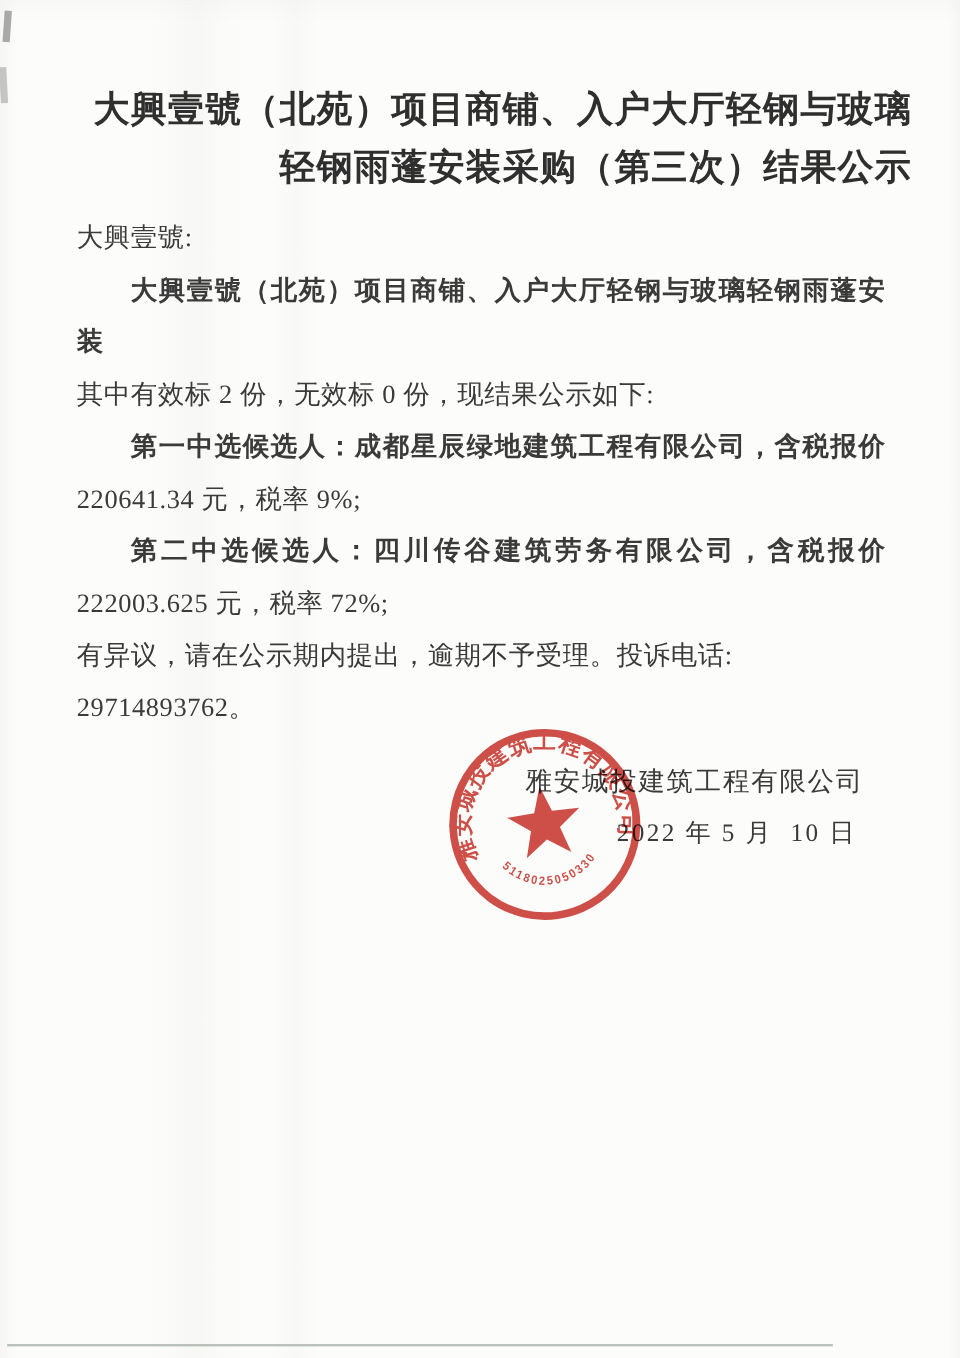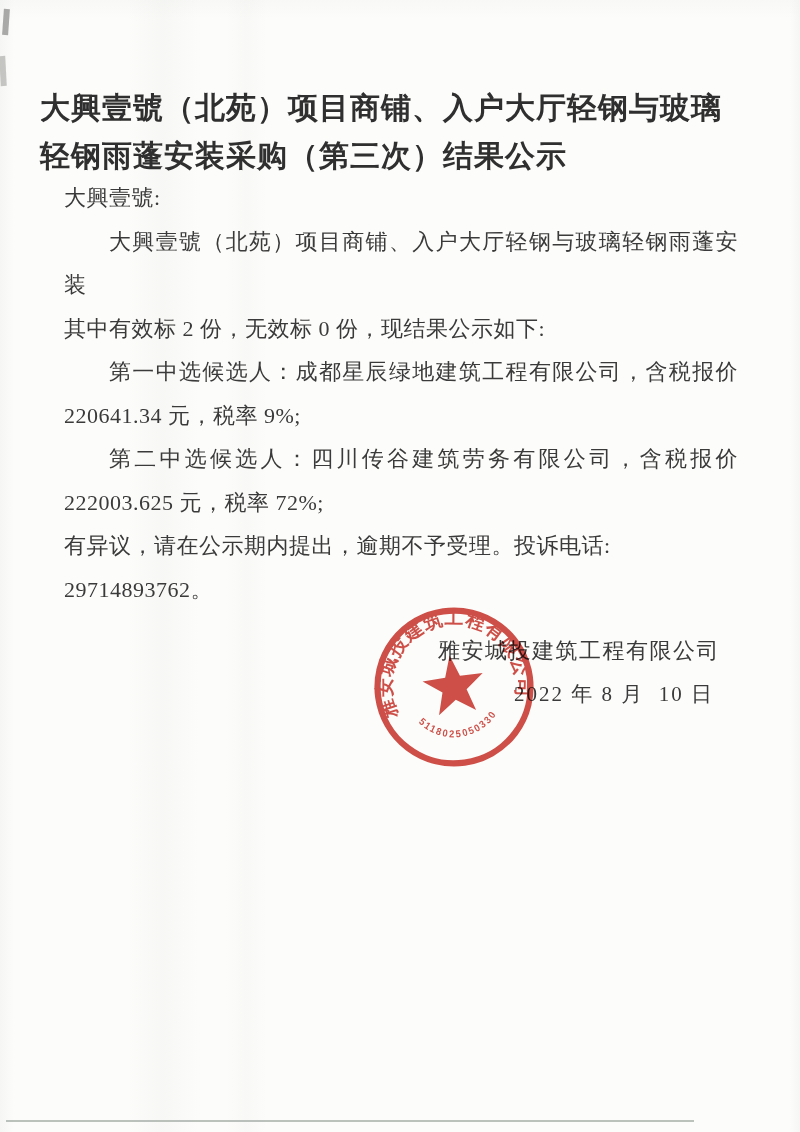--- a/index.html
+++ b/index.html
@@ -45,23 +45,23 @@
     top: 1120px;
     width: 688px;
     height: 2px;
     background: #aab1ab;
     opacity: .8;
   }
 
   .title-block {
     position: absolute;
     left: 40px;
-    top: 84px;
+    top: 68px;
     width: 720px;
-    text-align: left;
+    text-align: right;
     font-family: "Liberation Sans", "DejaVu Sans", sans-serif;
     font-weight: bold;
     font-size: 30px;
     line-height: 48px;
     color: #2e2f2e;
     letter-spacing: 1px;
   }
 
   .content {
     position: absolute;
@@ -70,20 +70,21 @@
     width: 674px;
     font-size: 22px;
     line-height: 43.5px;
     letter-spacing: 0.5px;
   }
   .content .line { min-height: 43.5px; }
   .content .line.indent { text-indent: 45px; }
   .content .line.fill {
     text-align: justify;
     text-align-last: justify;
+    font-weight: bold;
   }
 
   .signature-company {
     position: absolute;
     right: 80px;
     top: 636px;
     font-size: 22px;
     letter-spacing: 1.5px;
     white-space: pre;
   }
@@ -137,21 +138,21 @@
         <div class="line">其中有效标 2 份，无效标 0 份，现结果公示如下:</div>
         <div class="line indent fill">第一中选候选人：成都星辰绿地建筑工程有限公司，含税报价</div>
         <div class="line">220641.34 元，税率 9%;</div>
         <div class="line indent fill">第二中选候选人：四川传谷建筑劳务有限公司，含税报价</div>
         <div class="line">222003.625 元，税率 72%;</div>
         <div class="line">有异议，请在公示期内提出，逾期不予受理。投诉电话: 29714893762。</div>
       </div>
   </div>
 
   <div class="signature-company">雅安城投建筑工程有限公司</div>
-  <div class="signature-date">2022 年 8 月  10 日</div>
+  <div class="signature-date">2022 年 5 月  10 日</div>
 
   <div class="stamp">
     <svg viewBox="0 0 200 200">
       <defs>
         <path id="arcTop" d="M 29.5,125.7 A 75,75 0 1 1 170.5,125.7" fill="none"></path>
         <path id="arcBottom" d="M 50.9,134.4 A 60,60 0 0 0 149.1,134.4" fill="none"></path>
       </defs>
       <circle cx="100" cy="100" r="91" fill="none" stroke="#c9362e" stroke-width="7.5"></circle>
       <polygon fill="#c9362e" points="100,62 108.9,87.7 136.1,88.3 114.5,104.7 122.3,130.7 100,115.2 77.7,130.7 85.5,104.7 63.9,88.3 91.1,87.7"></polygon>
       <text class="seal-text" font-size="23" letter-spacing="1.2">

